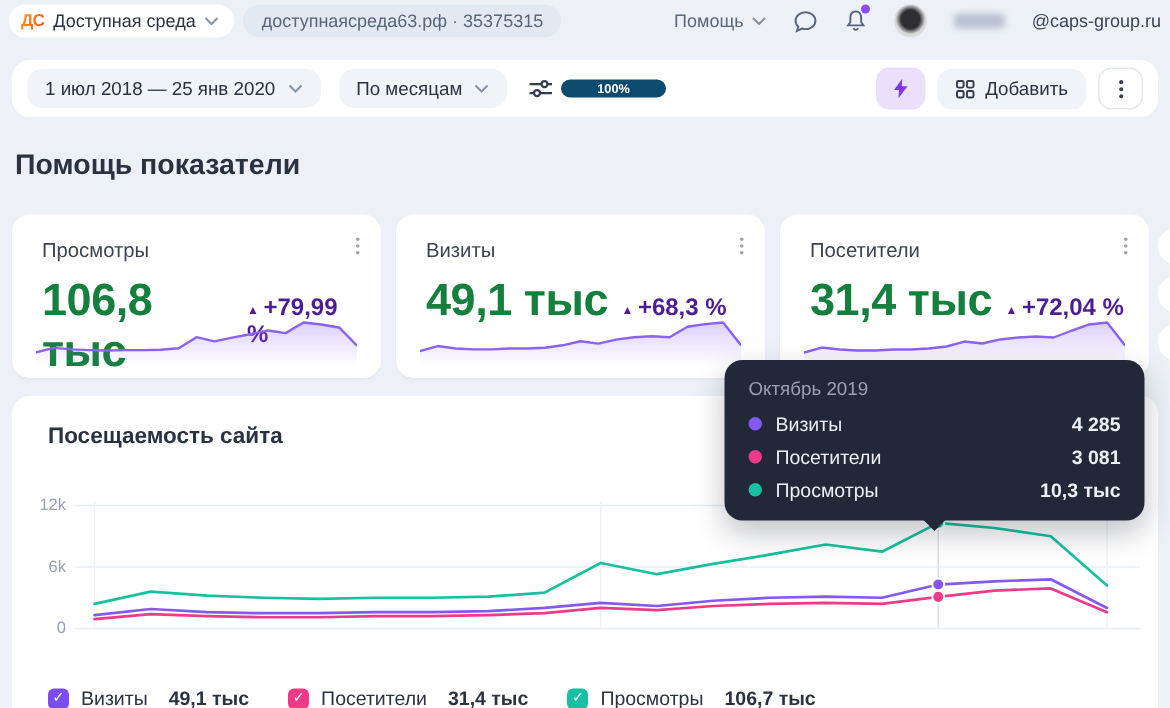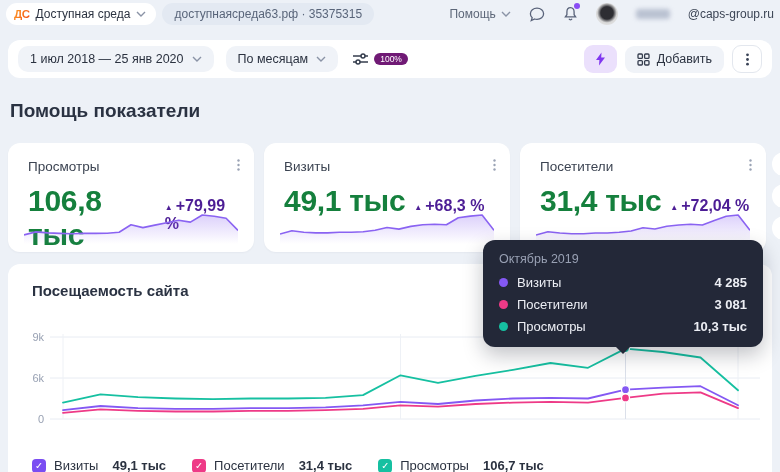--- a/index.html
+++ b/index.html
@@ -19,21 +19,21 @@
   .bell-dot{position:absolute;top:-3px;right:-2px;width:6px;height:6px;border-radius:50%;background:#8a4df5;}
   .avatar{width:22px;height:22px;border-radius:50%;background:radial-gradient(circle at 50% 45%,#2e2e33 0 38%,#d8d8d8 60%,#efefef 100%);overflow:hidden;cursor:pointer;}
   .blurname{width:34px;height:10px;border-radius:3px;background:#bac2d2;filter:blur(2px);}
   .userdomain{color:#3c4555;}
 
   
   .toolbar{position:absolute;top:40px;left:8px;width:764px;height:38px;background:#fff;border-radius:12px;display:flex;align-items:center;padding:0 10px;}
   .tb-pill{display:flex;align-items:center;gap:8px;background:#f0f3f8;border-radius:10px;height:26px;padding:4px 12px;font-size:12.5px;color:#2b3240;cursor:pointer;white-space:nowrap;}
   .tb-pill + .tb-pill{margin-left:12px;}
   .sampling{display:flex;align-items:center;gap:5px;margin-left:14px;cursor:pointer;}
-  .badge-purple{background:#701a75;color:#fff;font-size:8.5px;font-weight:normal;border-radius:8px;padding:2px 6px;line-height:1;}
+  .badge-purple{background:#0c4a6e;color:#fff;font-size:8.5px;font-weight:bold;border-radius:8px;padding:2px 24px;line-height:1;}
   .tb-right{margin-left:auto;display:flex;align-items:center;gap:8px;}
   .bolt-btn{width:33px;height:28px;border-radius:9px;background:#ebe0fc;display:flex;align-items:center;justify-content:center;cursor:pointer;}
   .add-btn{display:flex;align-items:center;gap:7px;background:#f0f3f8;border-radius:9px;height:27px;padding:0 12px;font-size:12.5px;cursor:pointer;}
   .kebab-btn{width:30px;height:28px;border-radius:9px;background:#fff;border:1px solid #e3e7ee;display:flex;align-items:center;justify-content:center;cursor:pointer;}
 
   
   .section-title{position:absolute;top:100px;left:10px;font-size:19px;font-weight:bold;color:#2a3242;}
 
   
   .cards{position:absolute;top:143px;left:8px;display:flex;gap:10px;}
@@ -241,21 +241,21 @@
           <line x1="392.5" y1="4" x2="392.5" y2="89" stroke="#eef1f6" stroke-width="1"></line>
           <line x1="617.5" y1="4" x2="617.5" y2="89" stroke="#dbe0ea" stroke-width="1"></line>
           <line x1="730" y1="4" x2="730" y2="89" stroke="#eef1f6" stroke-width="1"></line>
           <polyline points="55,72.6 92.5,64.4 130,67.1 167.5,68.5 205,69.2 242.5,68.5 280,68.5 317.5,67.8 355,65.1 392.5,45.3 430,52.8 467.5,45.9 505,39.8 542.5,33.0 580,37.8 617.5,18.6 655,22.0 692.5,27.5 730,60.3" fill="none" stroke="#16c0a1" stroke-width="1.8" stroke-linejoin="round" stroke-linecap="round"></polyline>
           <polyline points="55,80.1 92.5,76.0 130,78.1 167.5,78.8 205,78.8 242.5,78.1 280,78.1 317.5,77.4 355,75.3 392.5,71.9 430,74.0 467.5,70.5 505,68.5 542.5,67.8 580,68.5 617.5,59.7 655,57.6 692.5,56.2 730,75.3" fill="none" stroke="#8458f3" stroke-width="1.8" stroke-linejoin="round" stroke-linecap="round"></polyline>
           <polyline points="55,82.8 92.5,79.4 130,80.8 167.5,81.5 205,81.5 242.5,80.8 280,80.8 317.5,80.1 355,78.8 392.5,75.3 430,76.7 467.5,74.0 505,72.6 542.5,71.9 580,72.6 617.5,67.9 655,63.7 692.5,62.3 730,78.1" fill="none" stroke="#ee3a87" stroke-width="1.8" stroke-linejoin="round" stroke-linecap="round"></polyline>
           <circle cx="617.5" cy="18.6" r="4" fill="#16c0a1" stroke="#fff" stroke-width="1.3"></circle>
           <circle cx="617.5" cy="59.7" r="4" fill="#8458f3" stroke="#fff" stroke-width="1.3"></circle>
           <circle cx="617.5" cy="67.9" r="4" fill="#ee3a87" stroke="#fff" stroke-width="1.3"></circle>
         </svg>
-      <div class="ytick" style="top:1px">9k</div>
+      <div class="ytick" style="top:1px">12k</div>
       <div class="ytick" style="top:42px">6k</div>
       <div class="ytick" style="top:83px">0</div>
     </div>
     <div style="position: absolute; top: 66px; left: 0px; width: 764px;"></div>
     <div class="legend">
       <span class="leg-item">
         <span class="leg-box" style="background: rgb(122, 77, 242);"></span>
         <span class="leg-label">Визиты</span>
         <span class="leg-value">49,1 тыс</span>
       </span>

